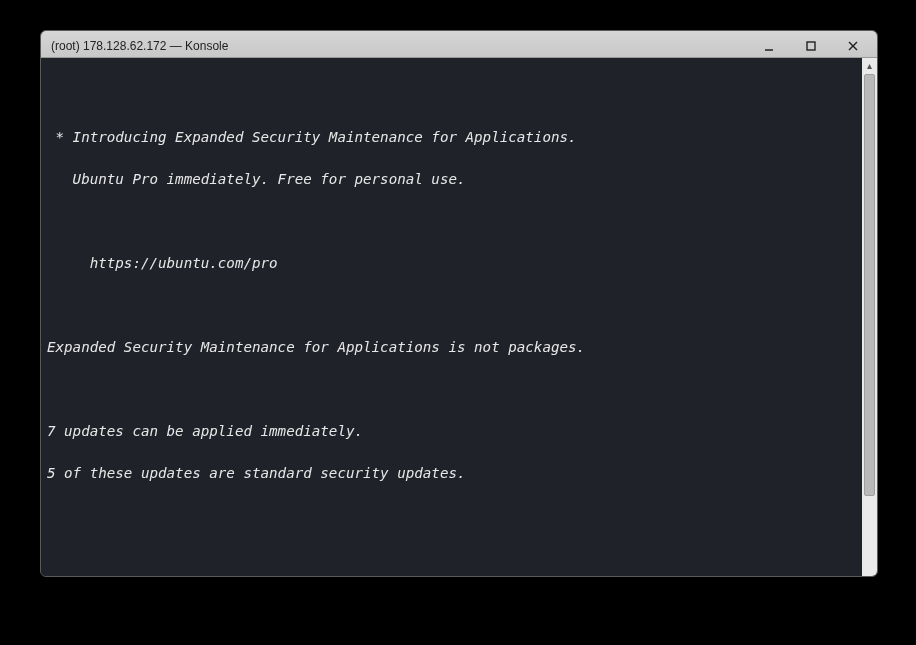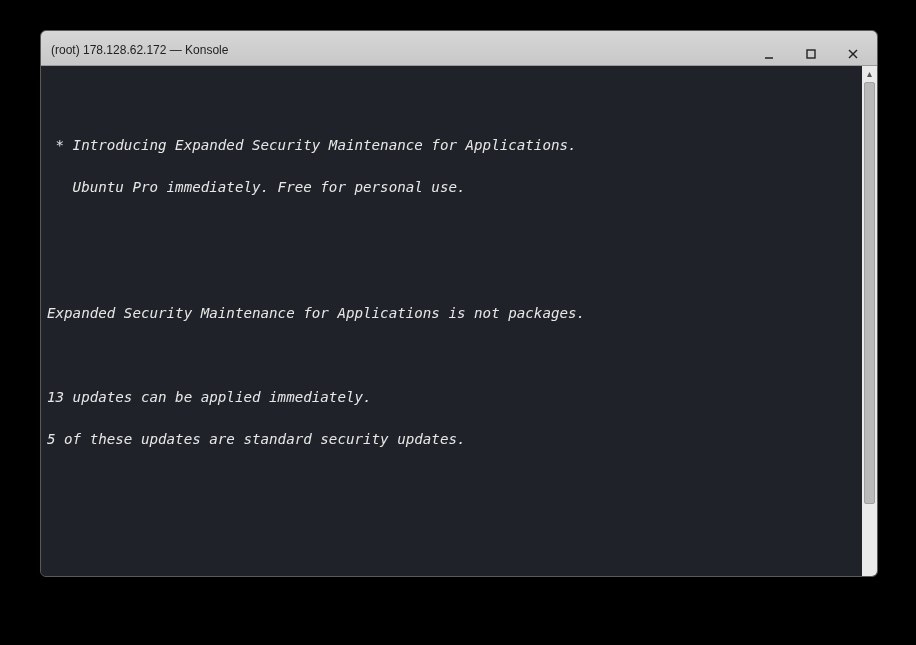--- a/index.html
+++ b/index.html
@@ -23,21 +23,22 @@
     box-shadow: 0 4px 18px rgba(0,0,0,0.6);
     display: flex;
     flex-direction: column;
     overflow: hidden;
   }
   .titlebar {
     height: 28px;
     background: linear-gradient(#d6d6d6, #c8c8c8);
     border-bottom: 1px solid #9a9a9a;
     display: flex;
-    padding: 12px 6px 0 10px;
+    align-items: center;
+    padding: 4px 6px 0 10px;
     font-size: 12px;
     color: #222;
     user-select: none;
   }
   .titlebar .title {
     flex: 1;
   }
   .winbtn {
     width: 36px;
     height: 22px;
@@ -111,24 +112,25 @@
           <line x1="10" y1="2" x2="2" y2="10"></line>
         </svg>
     </div>
   </div>
   <div class="body">
     <div class="term">
 <div class="line"></div>
 <div class="line"> * Introducing Expanded Security Maintenance for Applications.</div>
 <div class="line">   Ubuntu Pro immediately. Free for personal use.</div>
 <div class="line"></div>
+<div class="line">     https://ubuntu.com/pro</div>
 <div class="line"></div>
 <div class="line">Expanded Security Maintenance for Applications is not packages.</div>
 <div class="line"></div>
-<div class="line">13 updates can be applied immediately.</div>
+<div class="line">7 updates can be applied immediately.</div>
 <div class="line">5 of these updates are standard security updates.</div>
 
 
 
 
 
 
 
 
 

